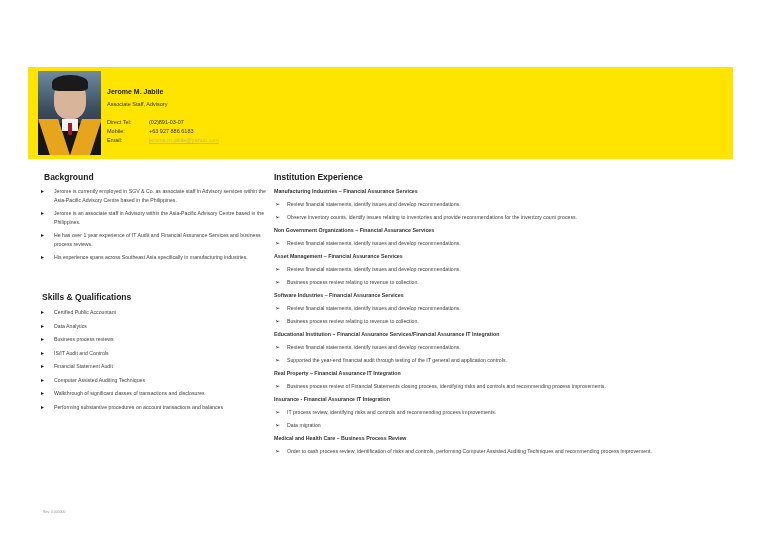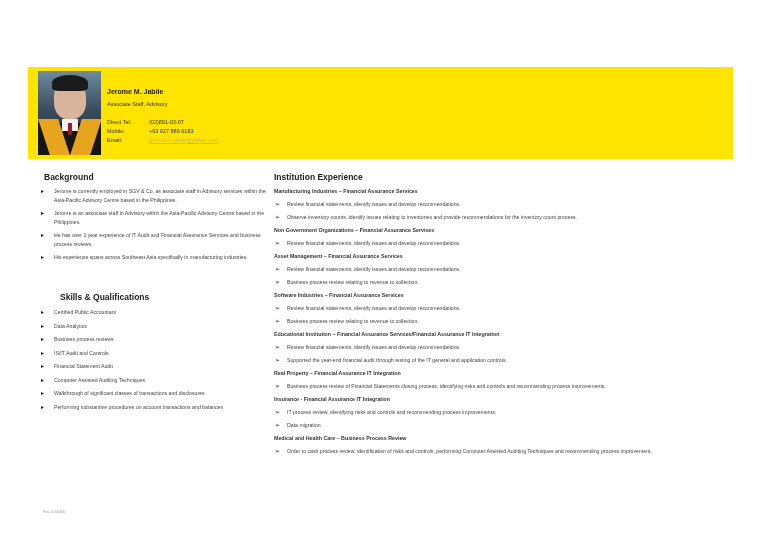--- a/index.html
+++ b/index.html
@@ -88,21 +88,21 @@
 </div>
 
 <div class="section-title" style="left:44px;top:172px">Background</div>
 <ul class="left-list" style="left:38px;top:187px;width:228px">
   <li style="margin-bottom:5px"><span class="bullet">►</span><span>Jerome is currently employed in SGV &amp; Co. as associate staff in Advisory services within the Asia-Pacific Advisory Centre based in the Philippines.</span></li>
   <li style="margin-bottom:5px"><span class="bullet">►</span><span>Jerome is an associate staff in Advisory within the Asia-Pacific Advisory Centre based in the Philippines.</span></li>
   <li style="margin-bottom:5px"><span class="bullet">►</span><span>He has over 1 year experience of IT Audit and Financial Assurance Services and business process reviews.</span></li>
   <li><span class="bullet">►</span><span>His experience spans across Southeast Asia specifically in manufacturing industries.</span></li>
 </ul>
 
-<div class="section-title" style="left:60px;top:292px">Skills &amp; Qualifications</div>
+<div class="section-title" style="left:42px;top:292px">Skills &amp; Qualifications</div>
 <ul class="left-list" style="left:38px;top:308px;width:228px">
   <li style="margin-bottom:5px"><span class="bullet">►</span><span>Certified Public Accountant</span></li>
   <li style="margin-bottom:5px"><span class="bullet">►</span><span>Data Analytics</span></li>
   <li style="margin-bottom:5px"><span class="bullet">►</span><span>Business process reviews</span></li>
   <li style="margin-bottom:5px"><span class="bullet">►</span><span>IS/IT Audit and Controls</span></li>
   <li style="margin-bottom:5px"><span class="bullet">►</span><span>Financial Statement Audit</span></li>
   <li style="margin-bottom:5px"><span class="bullet">►</span><span>Computer Assisted Auditing Techniques</span></li>
   <li style="margin-bottom:5px"><span class="bullet">►</span><span>Walkthrough of significant classes of transactions and disclosures</span></li>
   <li><span class="bullet">►</span><span>Performing substantive procedures on account transactions and balances</span></li>
 </ul>

